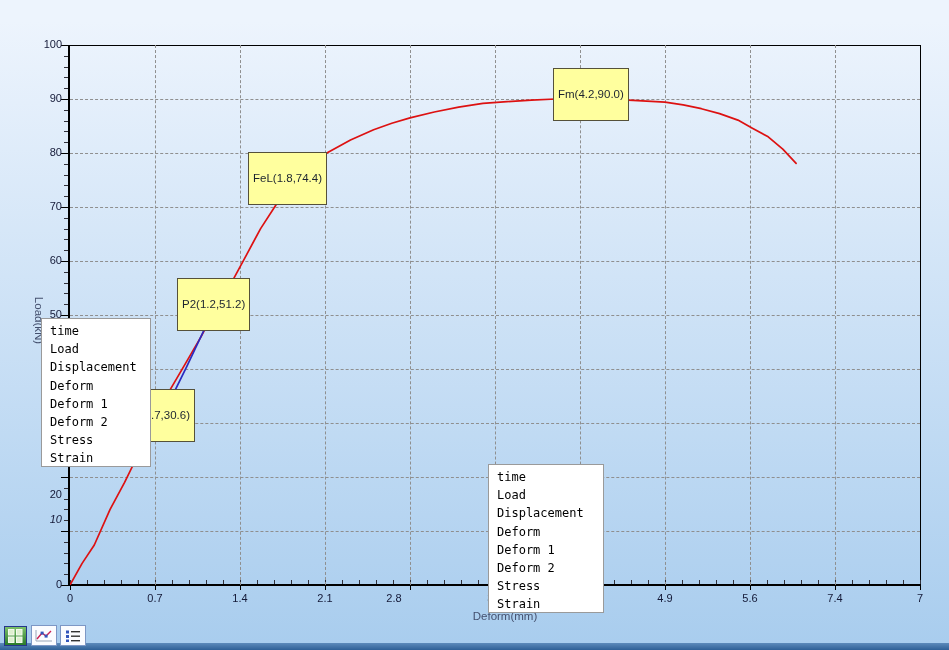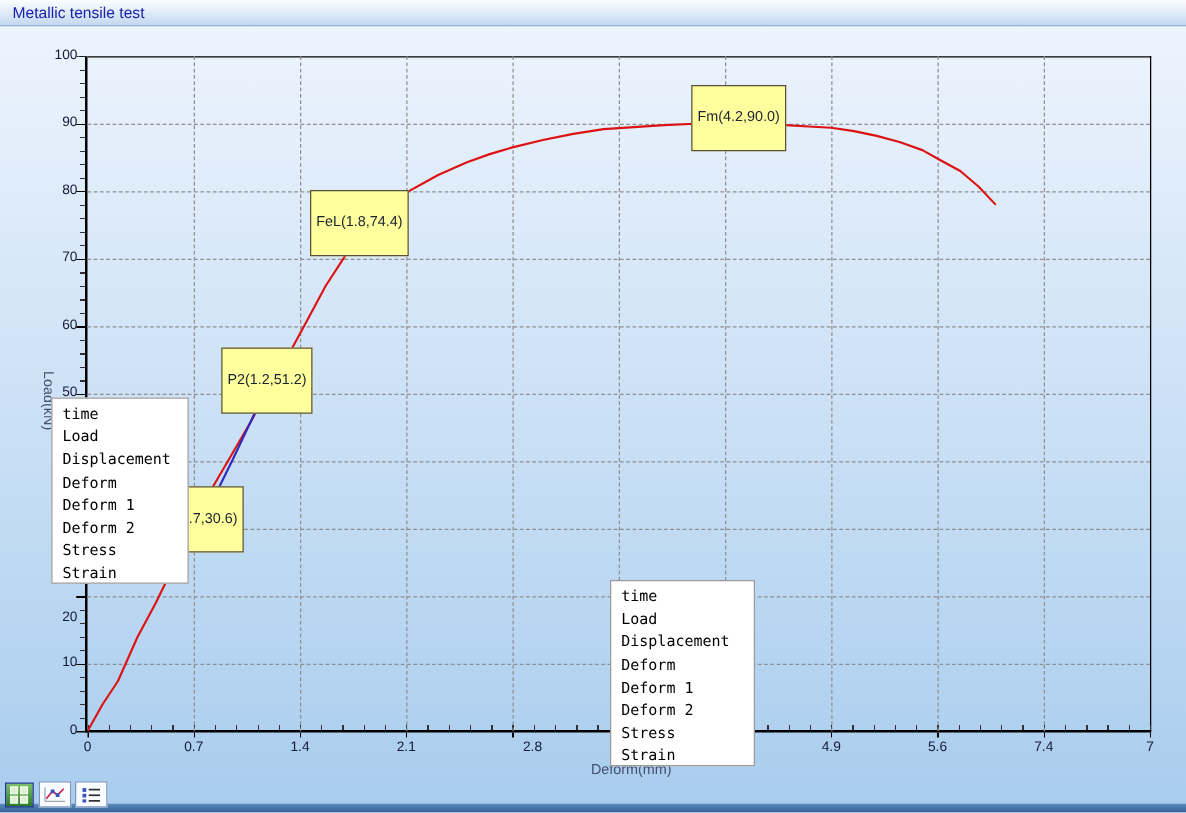--- a/index.html
+++ b/index.html
@@ -57,23 +57,20 @@
   .bottombar{
     position:absolute;left:0;top:643px;width:949px;height:7px;z-index:25;
     background:linear-gradient(to bottom,#5c8abb,#2f6097);
   }
 </style>
 </head>
 <body>
 
 <div id="stage">
 
-  <div class="titlebar">
-    <span class="titlebar-text">Metallic tensile test</span>
-  </div>
 
   <div class="pb" style="left:70px;top:45px;width:851px;height:1px;"></div>
   <div class="pb" style="left:920px;top:45px;width:1px;height:540px;"></div>
   <div class="pb" style="left:68px;top:45px;width:2px;height:541px;"></div>
   <div class="pb" style="left:68px;top:584px;width:853px;height:2px;"></div>
 
   <div class="tickstrip" style="left:70px;top:580px;width:851px;height:4px;background:repeating-linear-gradient(to right,#30303a 0 1px,transparent 1px 17px);"></div>
   <div class="tickstrip" style="left:70px;top:586px;width:851px;height:4px;background:repeating-linear-gradient(to right,#000 0 1px,transparent 1px 85px);"></div>
   <div class="tickstrip" style="left:64px;top:45px;width:4px;height:541px;background:repeating-linear-gradient(to bottom,#30303a 0 1px,transparent 1px 10.8px);"></div>
   <div class="tickstrip" style="left:61px;top:45px;width:7px;height:541px;background:repeating-linear-gradient(to bottom,#000 0 1px,transparent 1px 54px);"></div>
@@ -143,27 +140,27 @@
     <div class="grid-v" style="left: 835px;"></div>
     <div class="ylab" style="top: 38px;">100</div>
     <div class="ylab" style="top: 92px;">90</div>
     <div class="ylab" style="top: 146px;">80</div>
     <div class="ylab" style="top: 200px;">70</div>
     <div class="ylab" style="top: 254px;">60</div>
     <div class="ylab" style="top: 308px;">50</div>
     <div class="ylab" style="top: 362px;">40</div>
     <div class="ylab" style="top: 416px;">30</div>
     <div class="ylab" style="top: 488px;">20</div>
-    <div class="ylab" style="top: 524px;">10</div>
+    <div class="ylab" style="top: 513px; font-style: italic;">10</div>
     <div class="ylab" style="top: 578px;">0</div>
     <div class="xlab" style="left: 48px;">0</div>
     <div class="xlab" style="left: 133px; text-align: center;">0.7</div>
     <div class="xlab" style="left: 218px;">1.4</div>
     <div class="xlab" style="left: 303px;">2.1</div>
-    <div class="xlab" style="left: 404px;">2.8</div>
+    <div class="xlab" style="left: 372px;">2.8</div>
     <div class="xlab" style="left: 473px;">3.5</div>
     <div class="xlab" style="left: 558px;">4.2</div>
     <div class="xlab" style="left: 643px;">4.9</div>
     <div class="xlab" style="left: 728px;">5.6</div>
     <div class="xlab" style="left: 813px;">7.4</div>
     <div class="xlab" style="left: 898px;">7</div>
     <div class="ann" style="left: 553px; top: 68px;">Fm(4.2,90.0)</div>
     <div class="ann" style="left: 248px; top: 152px;">FeL(1.8,74.4)</div>
     <div class="ann" style="left: 177px; top: 278px;">P2(1.2,51.2)</div>
     <div class="ann" style="left: 146px; top: 389px;">.7,30.6)</div>

